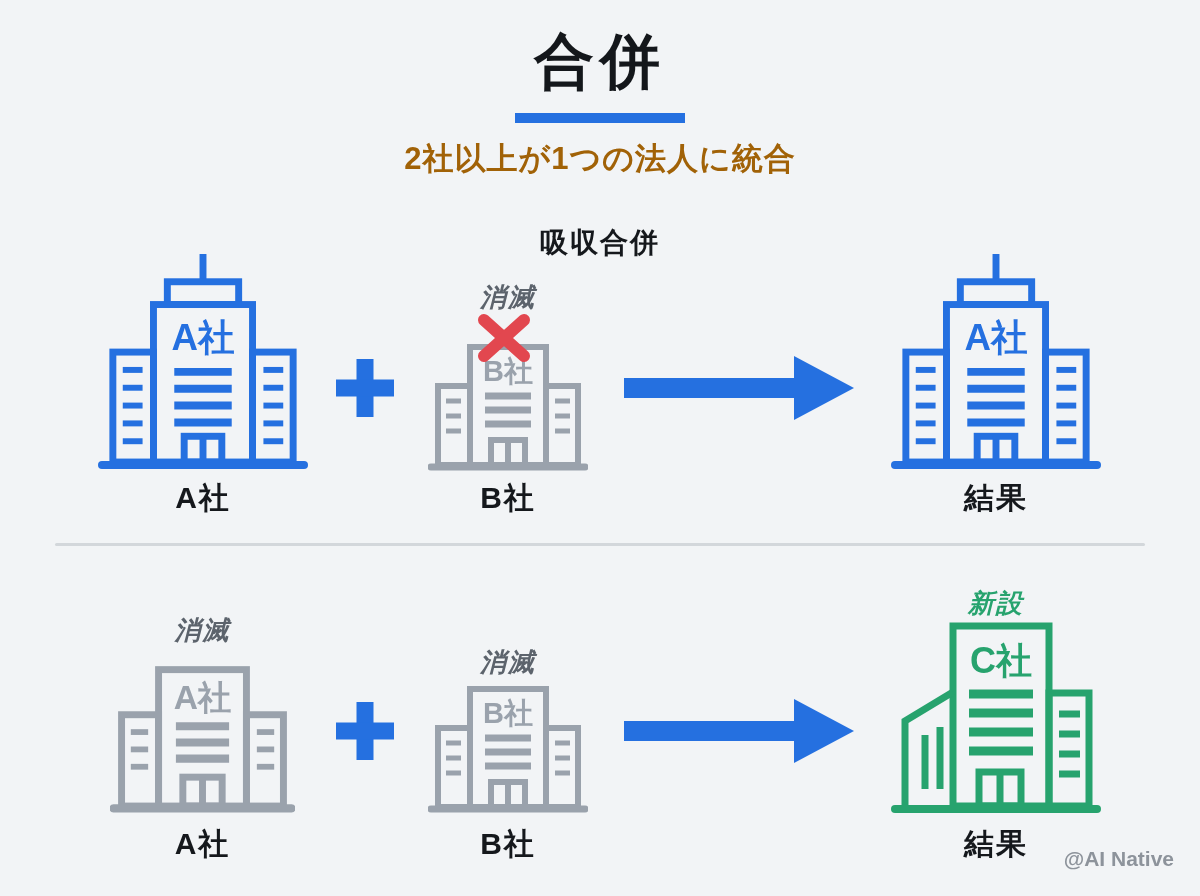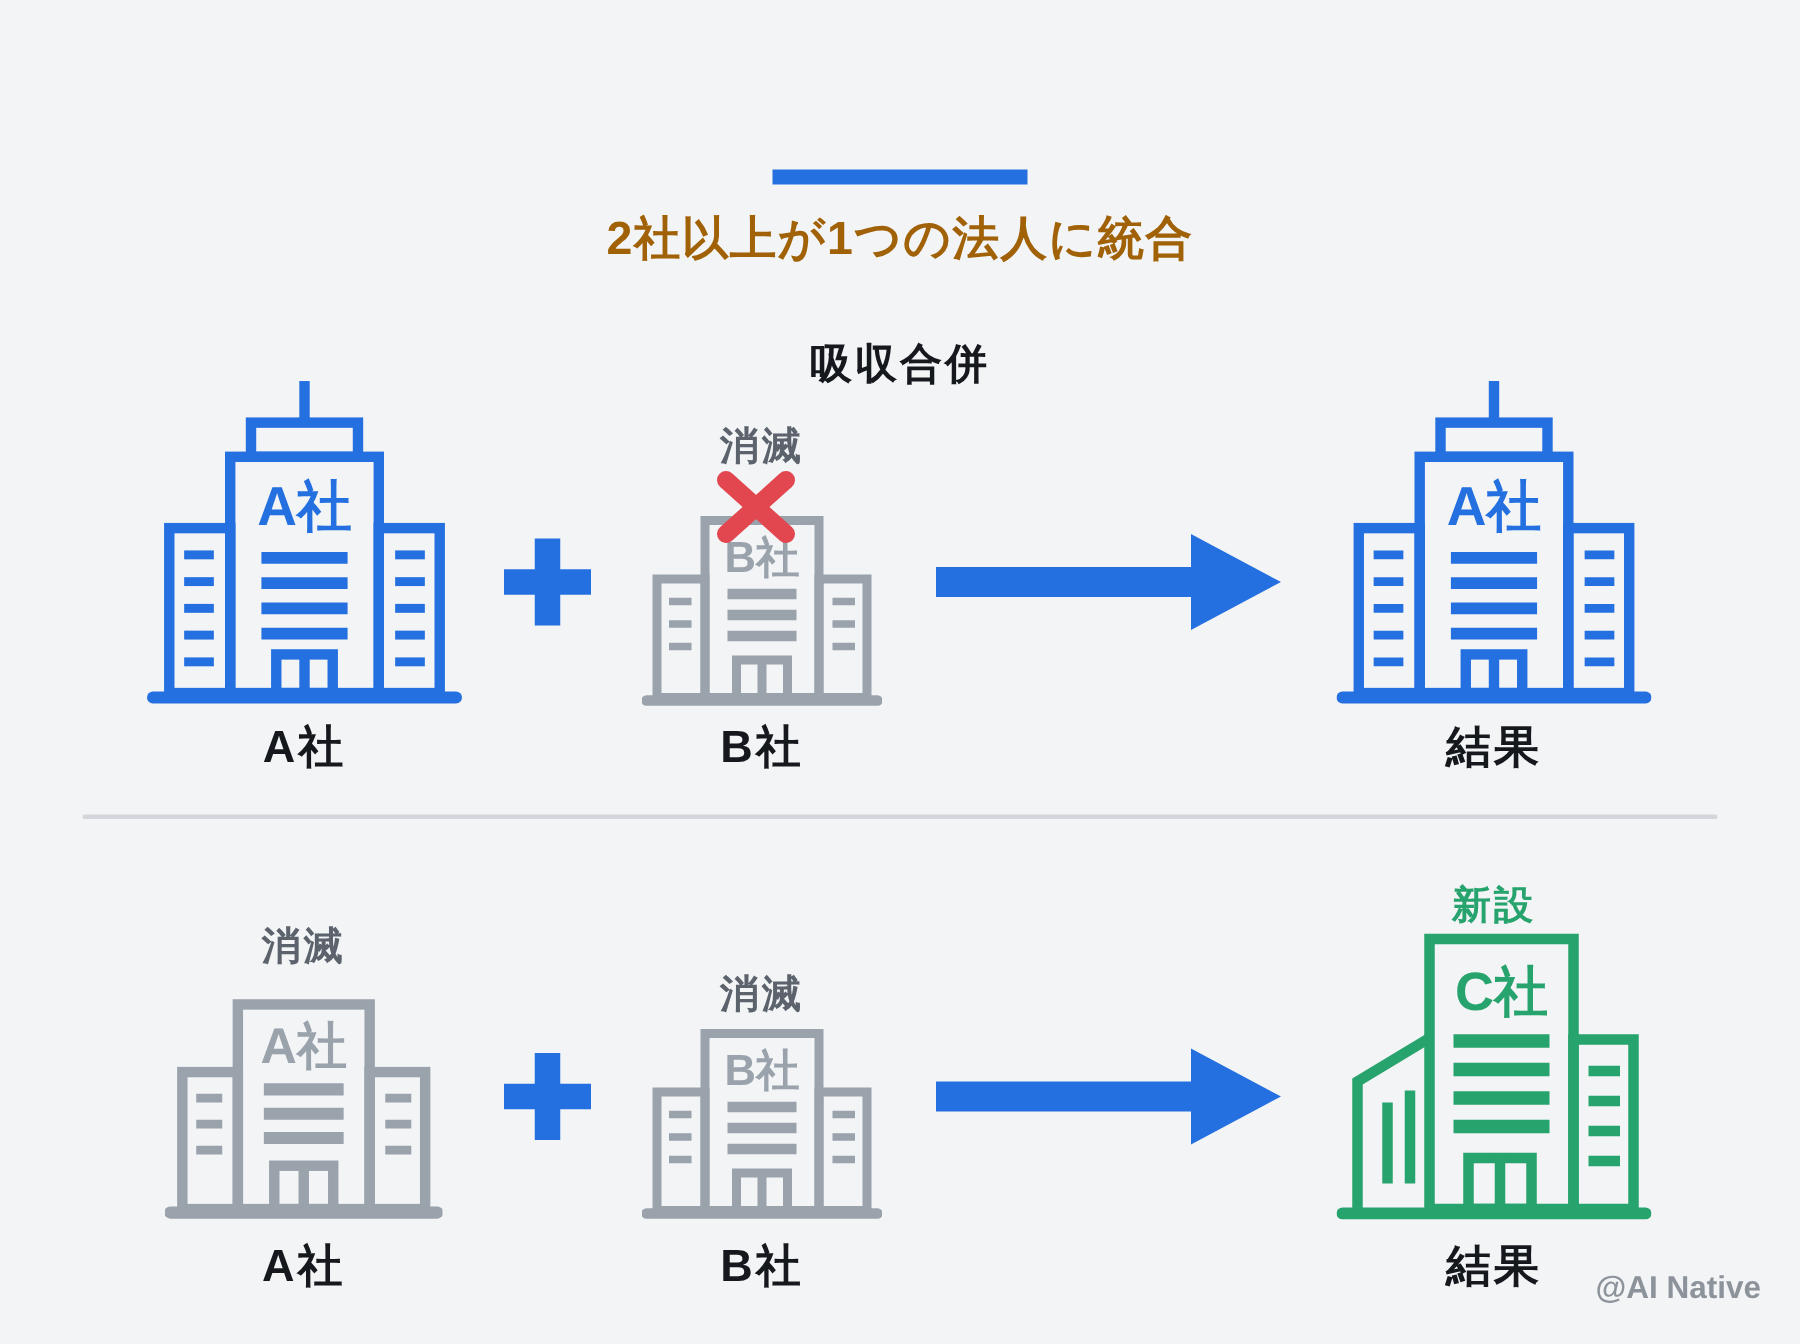--- a/index.html
+++ b/index.html
@@ -9,35 +9,36 @@
   }
   .abs{position:absolute;}
   .center-text{left:0;width:100%;text-align:center;}
   .title{top:22px;font-size:60px;font-weight:800;color:#14171b;letter-spacing:6px;}
   .underline{top:113px;left:515px;width:170px;height:10px;background:var(--blue);}
   .subtitle{top:138px;font-size:31px;font-weight:700;color:#a16207;letter-spacing:1px;}
   .sec-heading{font-size:28px;font-weight:700;color:#15181c;letter-spacing:2px;}
   .sec1{top:224px;}
   .sec2{top:575px;}
   .divider{top:543px;left:55px;width:1090px;height:3px;background:#d3d7db;border-radius:2px;}
-  .status{font-size:26px;font-weight:700;color:#5c636c;text-align:center;letter-spacing:2px;}
+  .status{font-size:26px;font-weight:700;color:#5c636c;text-align:center;letter-spacing:2px;font-style:italic;}
   .status.green{color:var(--green);}
   .caption{font-size:30px;font-weight:700;color:#15181c;text-align:center;letter-spacing:2px;}
   .c-blue{color:var(--blue);}
   .c-gray{color:var(--gray);}
   .c-green{color:var(--green);}
   .watermark{top:847px;right:26px;font-size:21px;font-weight:700;color:#8d939b;}
   svg{display:block;}
   text{font-family:"Liberation Sans","DejaVu Sans",sans-serif;}
 </style>
 </head>
 <body>
 
 <div class="canvas">
 
+  <div class="abs center-text title">合併</div>
   <div class="abs underline"></div>
   <div class="abs center-text subtitle">2社以上が1つの法人に統合</div>
 
   <div class="abs center-text sec-heading sec1">吸収合併</div>
 
   <svg class="abs c-blue" style="left:98px;top:252px;" width="210" height="218" viewBox="0 0 212 220">
     <g fill="none" stroke="currentColor" stroke-width="7">
       <line x1="106" y1="2" x2="106" y2="30"></line>
       <rect x="70" y="30" width="72" height="23"></rect>
       <rect x="56" y="53" width="100" height="159"></rect>

